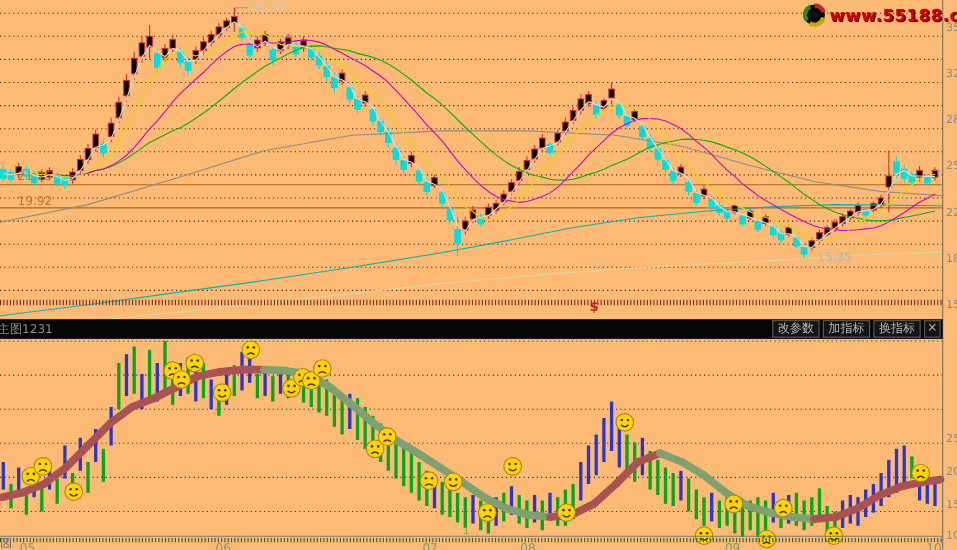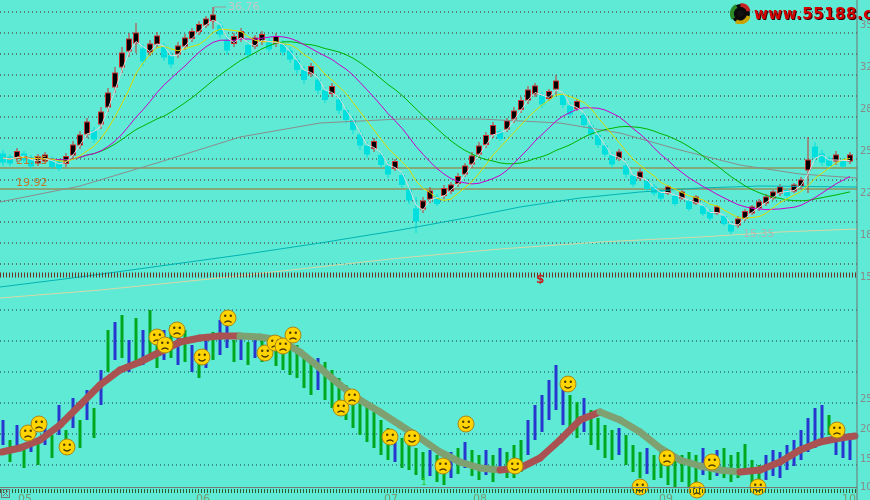--- a/index.html
+++ b/index.html
@@ -1,16 +1,16 @@
 <!DOCTYPE html>
 <html><head>
 <meta charset="utf-8">
 <style>
   html,body{margin:0;padding:0;background:#000;}
-  .screen{position:relative;width:870px;height:500px;background:#5eead4;overflow:hidden;
+  .screen{position:relative;width:870px;height:500px;background:#fdba74;overflow:hidden;
           font-family:"DejaVu Sans",sans-serif;}
   svg.layer{position:absolute;left:0;top:0;}
   
   .pane-header{position:absolute;left:0;top:290px;width:857px;height:18px;box-sizing:border-box;
                background:#060606;border-top:1px solid #2e2e2e;border-bottom:1px solid #161616;
                display:flex;align-items:center;justify-content:space-between;}
   .pane-title{color:#8c8c8c;font-size:11px;margin-left:-2px;white-space:nowrap;}
   .btn-group{display:flex;align-items:center;margin-right:2px;}
   .hdr-btn{font-size:11px;color:#b8b8b8;border:1px solid #5a5a5a;background:#141414;
            padding:0 4px;height:14px;line-height:13px;margin-left:3px;white-space:nowrap;cursor:default;}
@@ -646,20 +646,29 @@
       <text x="860" y="238" fill="#8a8a8a" font-size="10" font-family="&quot;DejaVu Sans&quot;, sans-serif">18</text>
       <text x="860" y="280" fill="#8a8a8a" font-size="10" font-family="&quot;DejaVu Sans&quot;, sans-serif">15</text>
       <text x="860" y="402" fill="#8a8a8a" font-size="10" font-family="&quot;DejaVu Sans&quot;, sans-serif">25</text>
       <text x="860" y="432" fill="#8a8a8a" font-size="10" font-family="&quot;DejaVu Sans&quot;, sans-serif">20</text>
       <text x="860" y="462" fill="#8a8a8a" font-size="10" font-family="&quot;DejaVu Sans&quot;, sans-serif">15</text>
       <text x="860" y="490" fill="#8a8a8a" font-size="10" font-family="&quot;DejaVu Sans&quot;, sans-serif">10</text>
     </svg>
 
   <span class="watermark">$</span>
 
+  <div class="pane-header">
+    <span class="pane-title">主图1231</span>
+    <span class="btn-group">
+      <span class="hdr-btn">改参数</span>
+      <span class="hdr-btn">加指标</span>
+      <span class="hdr-btn">换指标</span>
+      <span class="hdr-close">×</span>
+    </span>
+  </div>
 
   <div class="logo">
     <svg width="21" height="21" viewBox="0 0 21 21">
       <circle cx="10.5" cy="10.5" r="9.5" fill="#0a0a0a"></circle>
       <path d="M10.5 2 A8.5 8.5 0 0 1 18.6 8" fill="none" stroke="#c92222" stroke-width="4"></path>
       <path d="M18.6 13 A8.5 8.5 0 0 1 6 18.2" fill="none" stroke="#caa400" stroke-width="4"></path>
       <path d="M3.5 15.5 A8.5 8.5 0 0 1 6.5 3" fill="none" stroke="#2a8a2a" stroke-width="4"></path>
       <circle cx="10.5" cy="10.5" r="3.2" fill="#111"></circle>
     </svg>
     <span class="logo-text">www.55188.com</span>

